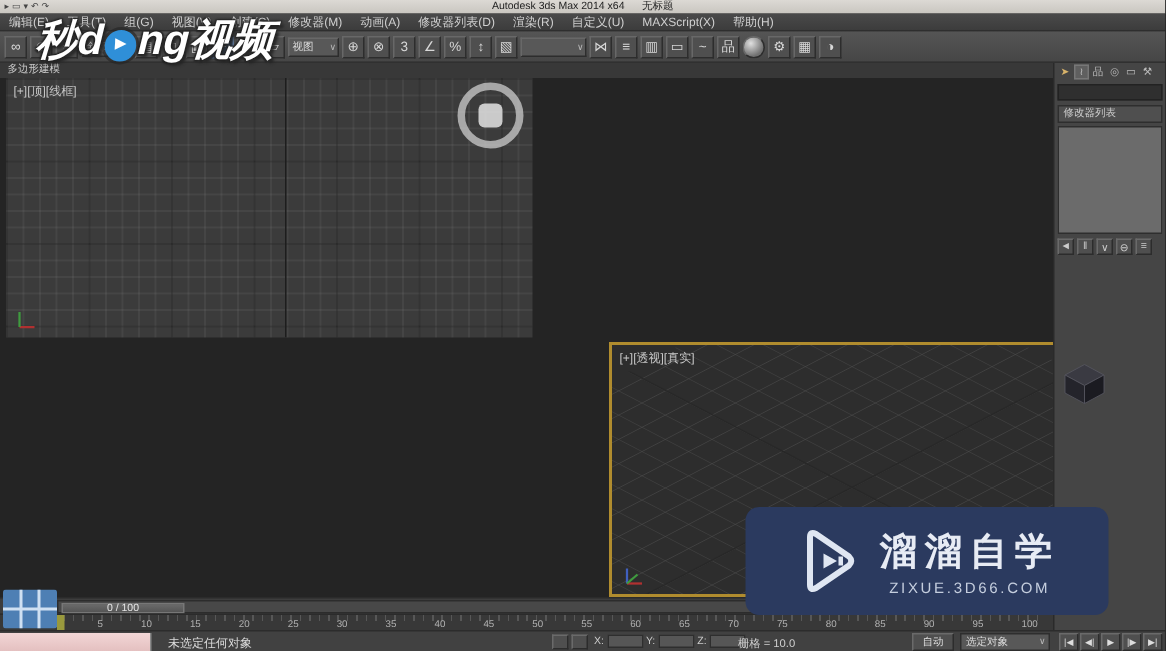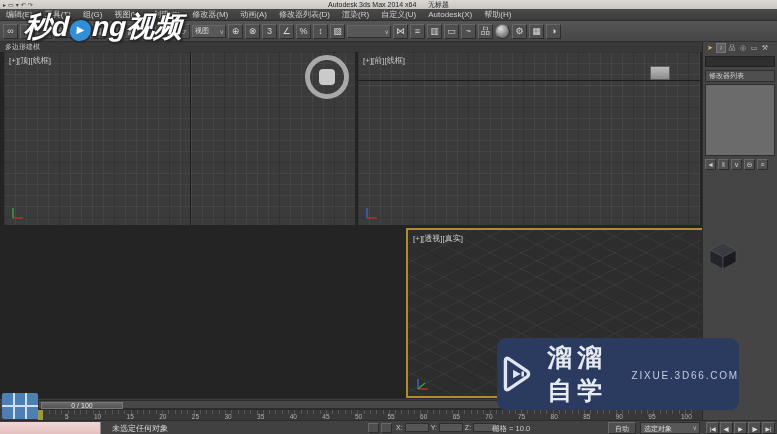--- a/index.html
+++ b/index.html
@@ -97,21 +97,21 @@
           text-shadow:2px 2px 2px rgba(35,35,35,.95),-1px -1px 1px rgba(35,35,35,.9),1px -1px 1px rgba(35,35,35,.9),-1px 1px 1px rgba(35,35,35,.9);}
   .wm-play-o{display:inline-flex;width:21px;height:21px;border-radius:50%;background:#2f8fd8;align-items:center;justify-content:center;
              margin:6px 1px 0 1px;box-shadow:0 0 0 2px rgba(35,35,35,.6);}
   .wm-play-o span{color:#fff;font-size:10px;font-style:normal;text-shadow:none;line-height:1;}
   .loading-ring{position:absolute;left:305px;top:55px;width:44px;height:44px;border:5px solid rgba(205,205,205,.75);
                 border-radius:50%;z-index:20;display:flex;align-items:center;justify-content:center;box-sizing:border-box;}
   .loading-ring div{width:16px;height:16px;background:rgba(218,218,218,.9);border-radius:4px;}
   .blue-pane{position:absolute;left:2px;top:393px;z-index:20;}
   .wm-box{position:absolute;left:497px;top:338px;width:242px;height:72px;background:#2b3a5f;border-radius:9px;z-index:20;
           display:flex;align-items:center;justify-content:center;gap:13px;}
-  .wm-text{display:flex;flex-direction:row;align-items:center;}
+  .wm-text{display:flex;flex-direction:column;align-items:center;}
   .wm-title{font-size:25px;letter-spacing:5px;color:#e7ebf4;font-weight:600;}
   .wm-url{font-size:10px;letter-spacing:1.8px;color:#c5cede;text-transform:uppercase;margin-top:3px;}
 </style>
 </head>
 <body>
 
 <div class="app">
 
   <div class="titlebar">
     <div class="qat">
@@ -130,21 +130,21 @@
   <span class="menu-item">编辑(E)</span>
       <span class="menu-item">工具(T)</span>
       <span class="menu-item">组(G)</span>
       <span class="menu-item">视图(V)</span>
       <span class="menu-item">创建(C)</span>
       <span class="menu-item">修改器(M)</span>
       <span class="menu-item">动画(A)</span>
       <span class="menu-item">修改器列表(D)</span>
       <span class="menu-item">渲染(R)</span>
       <span class="menu-item">自定义(U)</span>
-      <span class="menu-item">Autodesk(X)</span>
+      <span class="menu-item">MAXScript(X)</span>
       <span class="menu-item">帮助(H)</span>
     </div>
 
   <div class="toolbar">
 
   <span class="tbi">∞</span>
       <span class="tbi">⊘</span>
       <span class="tbi">≈</span>
       <span class="tbi dd">全部</span>
       <span class="tbi">▤</span>
@@ -182,29 +182,20 @@
 
     <div class="vp vp-tl">
       <span class="vp-label">[+][顶][线框]</span>
       <div class="axline-v" style="left:186px;"></div>
       <svg class="tripod" width="16" height="16">
         <line x1="3" y1="13" x2="13" y2="13" stroke="#b03030" stroke-width="1.5"></line>
         <line x1="3" y1="13" x2="3" y2="3" stroke="#3f9b3f" stroke-width="1.5"></line>
       </svg>
     </div>
 
-    <div class="vp vp-tr">
-      <span class="vp-label">[+][前][线框]</span>
-      <div class="axline-h" style="top:28px;"></div>
-      <div class="mini-box" style="left:292px;top:14px;"></div>
-      <svg class="tripod" width="16" height="16">
-        <line x1="3" y1="13" x2="13" y2="13" stroke="#b03030" stroke-width="1.5"></line>
-        <line x1="3" y1="13" x2="3" y2="3" stroke="#4060c0" stroke-width="1.5"></line>
-      </svg>
-    </div>
 
 
     <div class="vp vp-persp">
       <svg class="pgrid" width="338" height="166" viewBox="0 0 338 166">
         <defs>
           <pattern id="pg" width="22" height="22" patternUnits="userSpaceOnUse">
             <path d="M22 0H0V22" fill="none" stroke="#4c4c4c" stroke-width="1"></path>
           </pattern>
         </defs>
         <g transform="translate(160,95) scale(1,0.52) rotate(45)">

